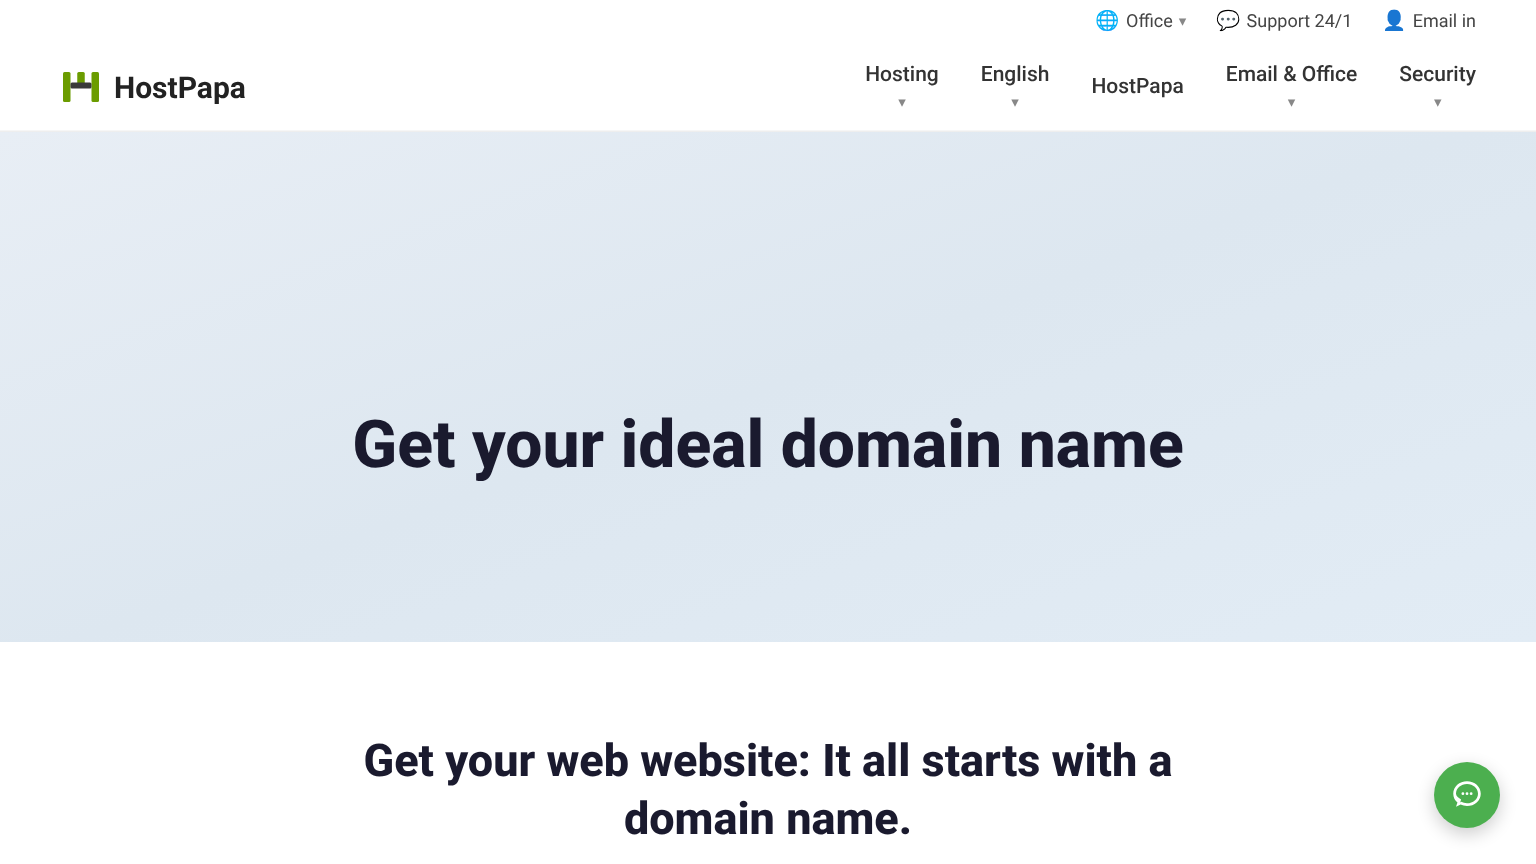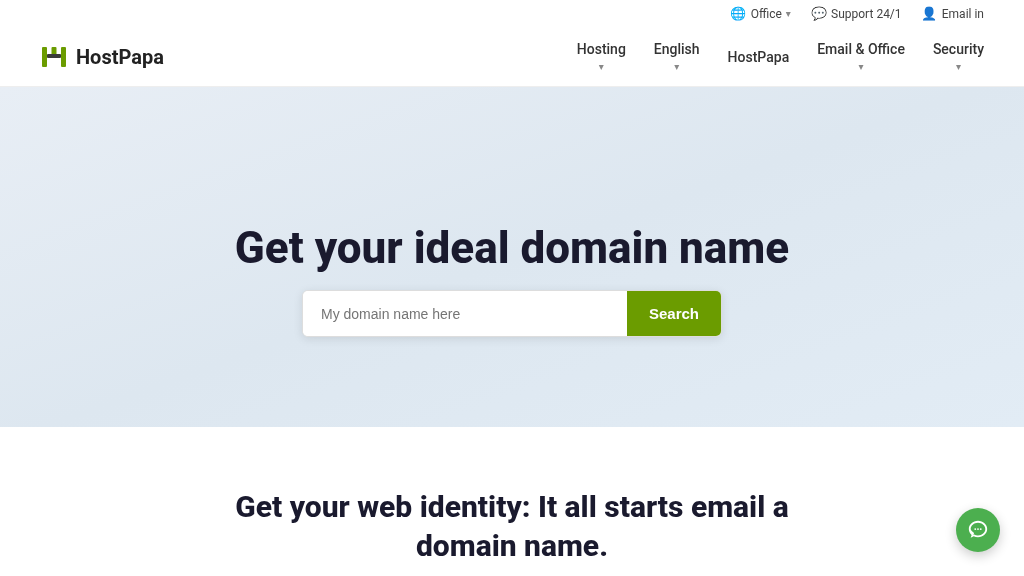--- a/index.html
+++ b/index.html
@@ -217,28 +217,24 @@
       <a href="#">
         <span>Security</span>
         <span class="nav-chevron">▾</span>
       </a>
     </li>
   </ul>
 </nav>
 
 <section class="hero">
   <h1 class="hero-title">Get your ideal domain name</h1>
-  <div class="search-bar">
-    <input class="search-input" type="text" placeholder="My domain name here" style="">
-    <button class="search-button">Search</button>
-  </div>
 </section>
 
 <section class="lower-section">
-  <h2 class="lower-title">Get your web identity: It all starts email a domain name.</h2>
+  <h2 class="lower-title">Get your web website: It all starts with a domain name.</h2>
 
 </section>
 
 <div class="chat-bubble">
   <svg class="chat-bubble-icon" viewBox="0 0 24 24" fill="white" xmlns="http://www.w3.org/2000/svg">
     <path d="M12 2C6.48 2 2 6.03 2 11c0 2.55 1.18 4.84 3.06 6.45L4 20.5l3.38-1.56C8.7 19.62 10.3 20 12 20c5.52 0 10-4.03 10-9S17.52 2 12 2zm0 2c4.42 0 8 3.13 8 7s-3.58 7-8 7c-1.52 0-2.97-.38-4.22-1.05L7 17.5l.7-2.3C6.06 14.07 4 12.65 4 11c0-3.87 3.58-7 8-7z"></path>
     <circle cx="9" cy="11" r="1" fill="white"></circle>
     <circle cx="12" cy="11" r="1" fill="white"></circle>
     <circle cx="15" cy="11" r="1" fill="white"></circle>
   </svg>

